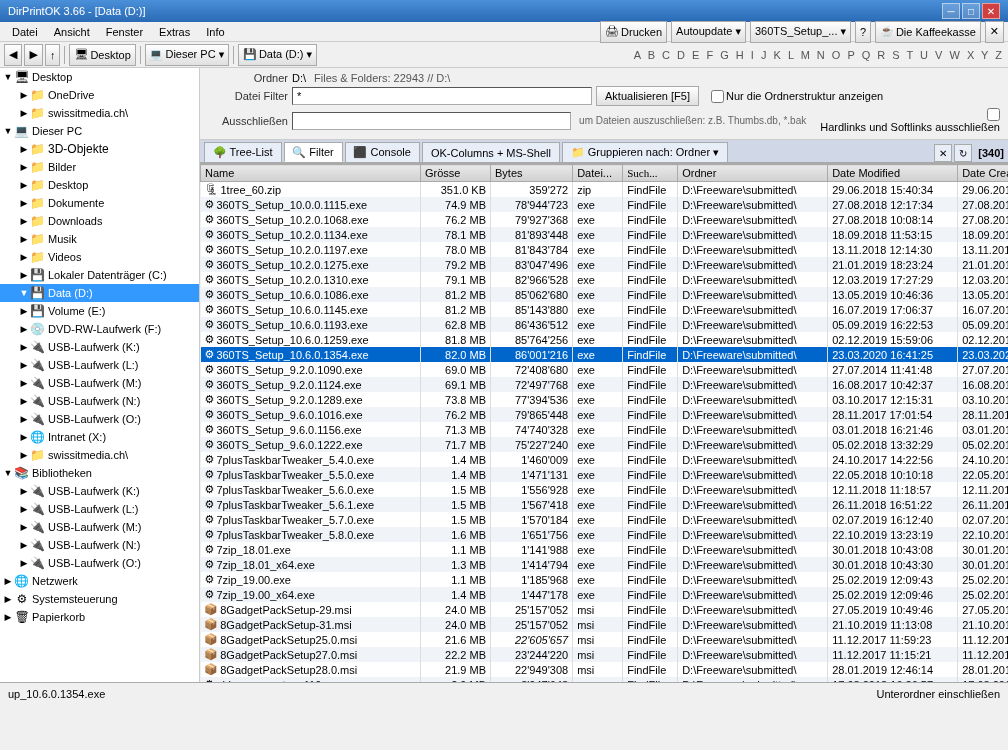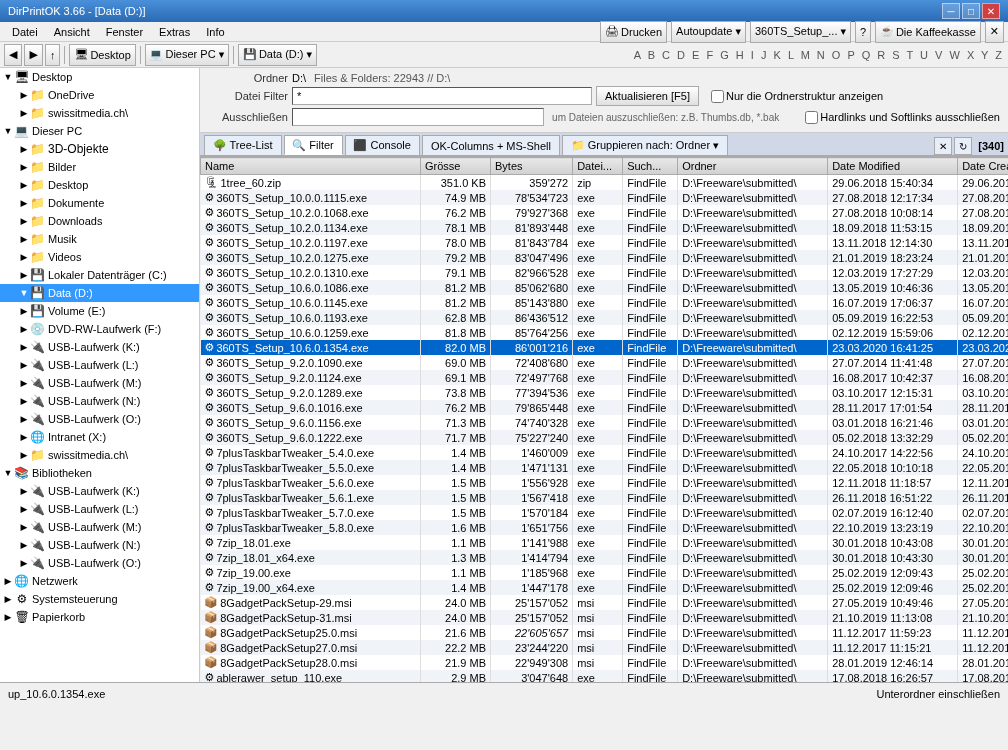--- a/index.html
+++ b/index.html
@@ -334,21 +334,21 @@
         <button class="filter-btn">Aktualisieren [F5]</button>
         <label style="margin-left:8px;display:flex;align-items:center;">
           <input type="checkbox" style="">
           <span style="margin-left:2px;">Nur die Ordnerstruktur anzeigen</span>
         </label>
       </div>
       <div class="filter-row">
         <span class="filter-label">Ausschließen</span>
         <input class="filter-input" type="text" value="" style="">
         <span style="margin-left:4px;color:#666;font-size:10px;">um Dateien auszuschließen: z.B. Thumbs.db, *.bak</span>
-        <label style="margin-left:22px;display:flex;align-items:flex-start;">
+        <label style="margin-left:8px;display:flex;align-items:flex-end;flex-direction:column;">
           <input type="checkbox" style="">
           <span style="margin-left:2px;">Hardlinks und Softlinks ausschließen</span>
         </label>
       </div>
     </div>
 
     <div class="tab-bar">
       <div class="tab">🌳 Tree-List</div>
       <div class="tab active">🔍 Filter</div>
       <div class="tab">⬛ Console</div>
@@ -362,21 +362,21 @@
     </div>
 
     <div class="file-list-container">
       <table class="file-list">
         <thead>
           <tr>
             <th style="min-width:220px;">Name</th>
             <th style="min-width:70px;">Grösse</th>
             <th style="min-width:80px;">Bytes</th>
             <th style="min-width:50px;">Datei...</th>
-            <th style="min-width:55px;">Such...</th>
+            <th style="min-width:55px;font-family:Liberation Serif, serif;">Such...</th>
             <th style="min-width:150px;">Ordner</th>
             <th style="min-width:130px;">Date Modified</th>
             <th style="min-width:130px;">Date Created</th>
 
           </tr>
         </thead>
         <tbody id="file-list-body">
         <tr>
     <td style="display:flex;align-items:center;gap:2px;">
       <span style="font-size:11px;">🗜</span>
@@ -390,21 +390,21 @@
     <td>29.06.2018 15:40:34</td>
     <td>29.06.2018 15:40:20</td>
 
   </tr>
             <tr>
     <td style="display:flex;align-items:center;gap:2px;">
       <span style="font-size:11px;">⚙</span>
       360TS_Setup_10.0.0.1115.exe
     </td>
     <td style="text-align:right;">74.9 MB</td>
-    <td style="text-align:right;">78'534'723</td>
+    <td style="text-align:right;">78'944'723</td>
     <td>exe</td>
     <td>FindFile</td>
     <td>D:\Freeware\submitted\</td>
     <td>27.08.2018 12:17:34</td>
     <td>27.08.2018 12:17:34</td>
 
   </tr>
             <tr>
     <td style="display:flex;align-items:center;gap:2px;">
       <span style="font-size:11px;">⚙</span>

